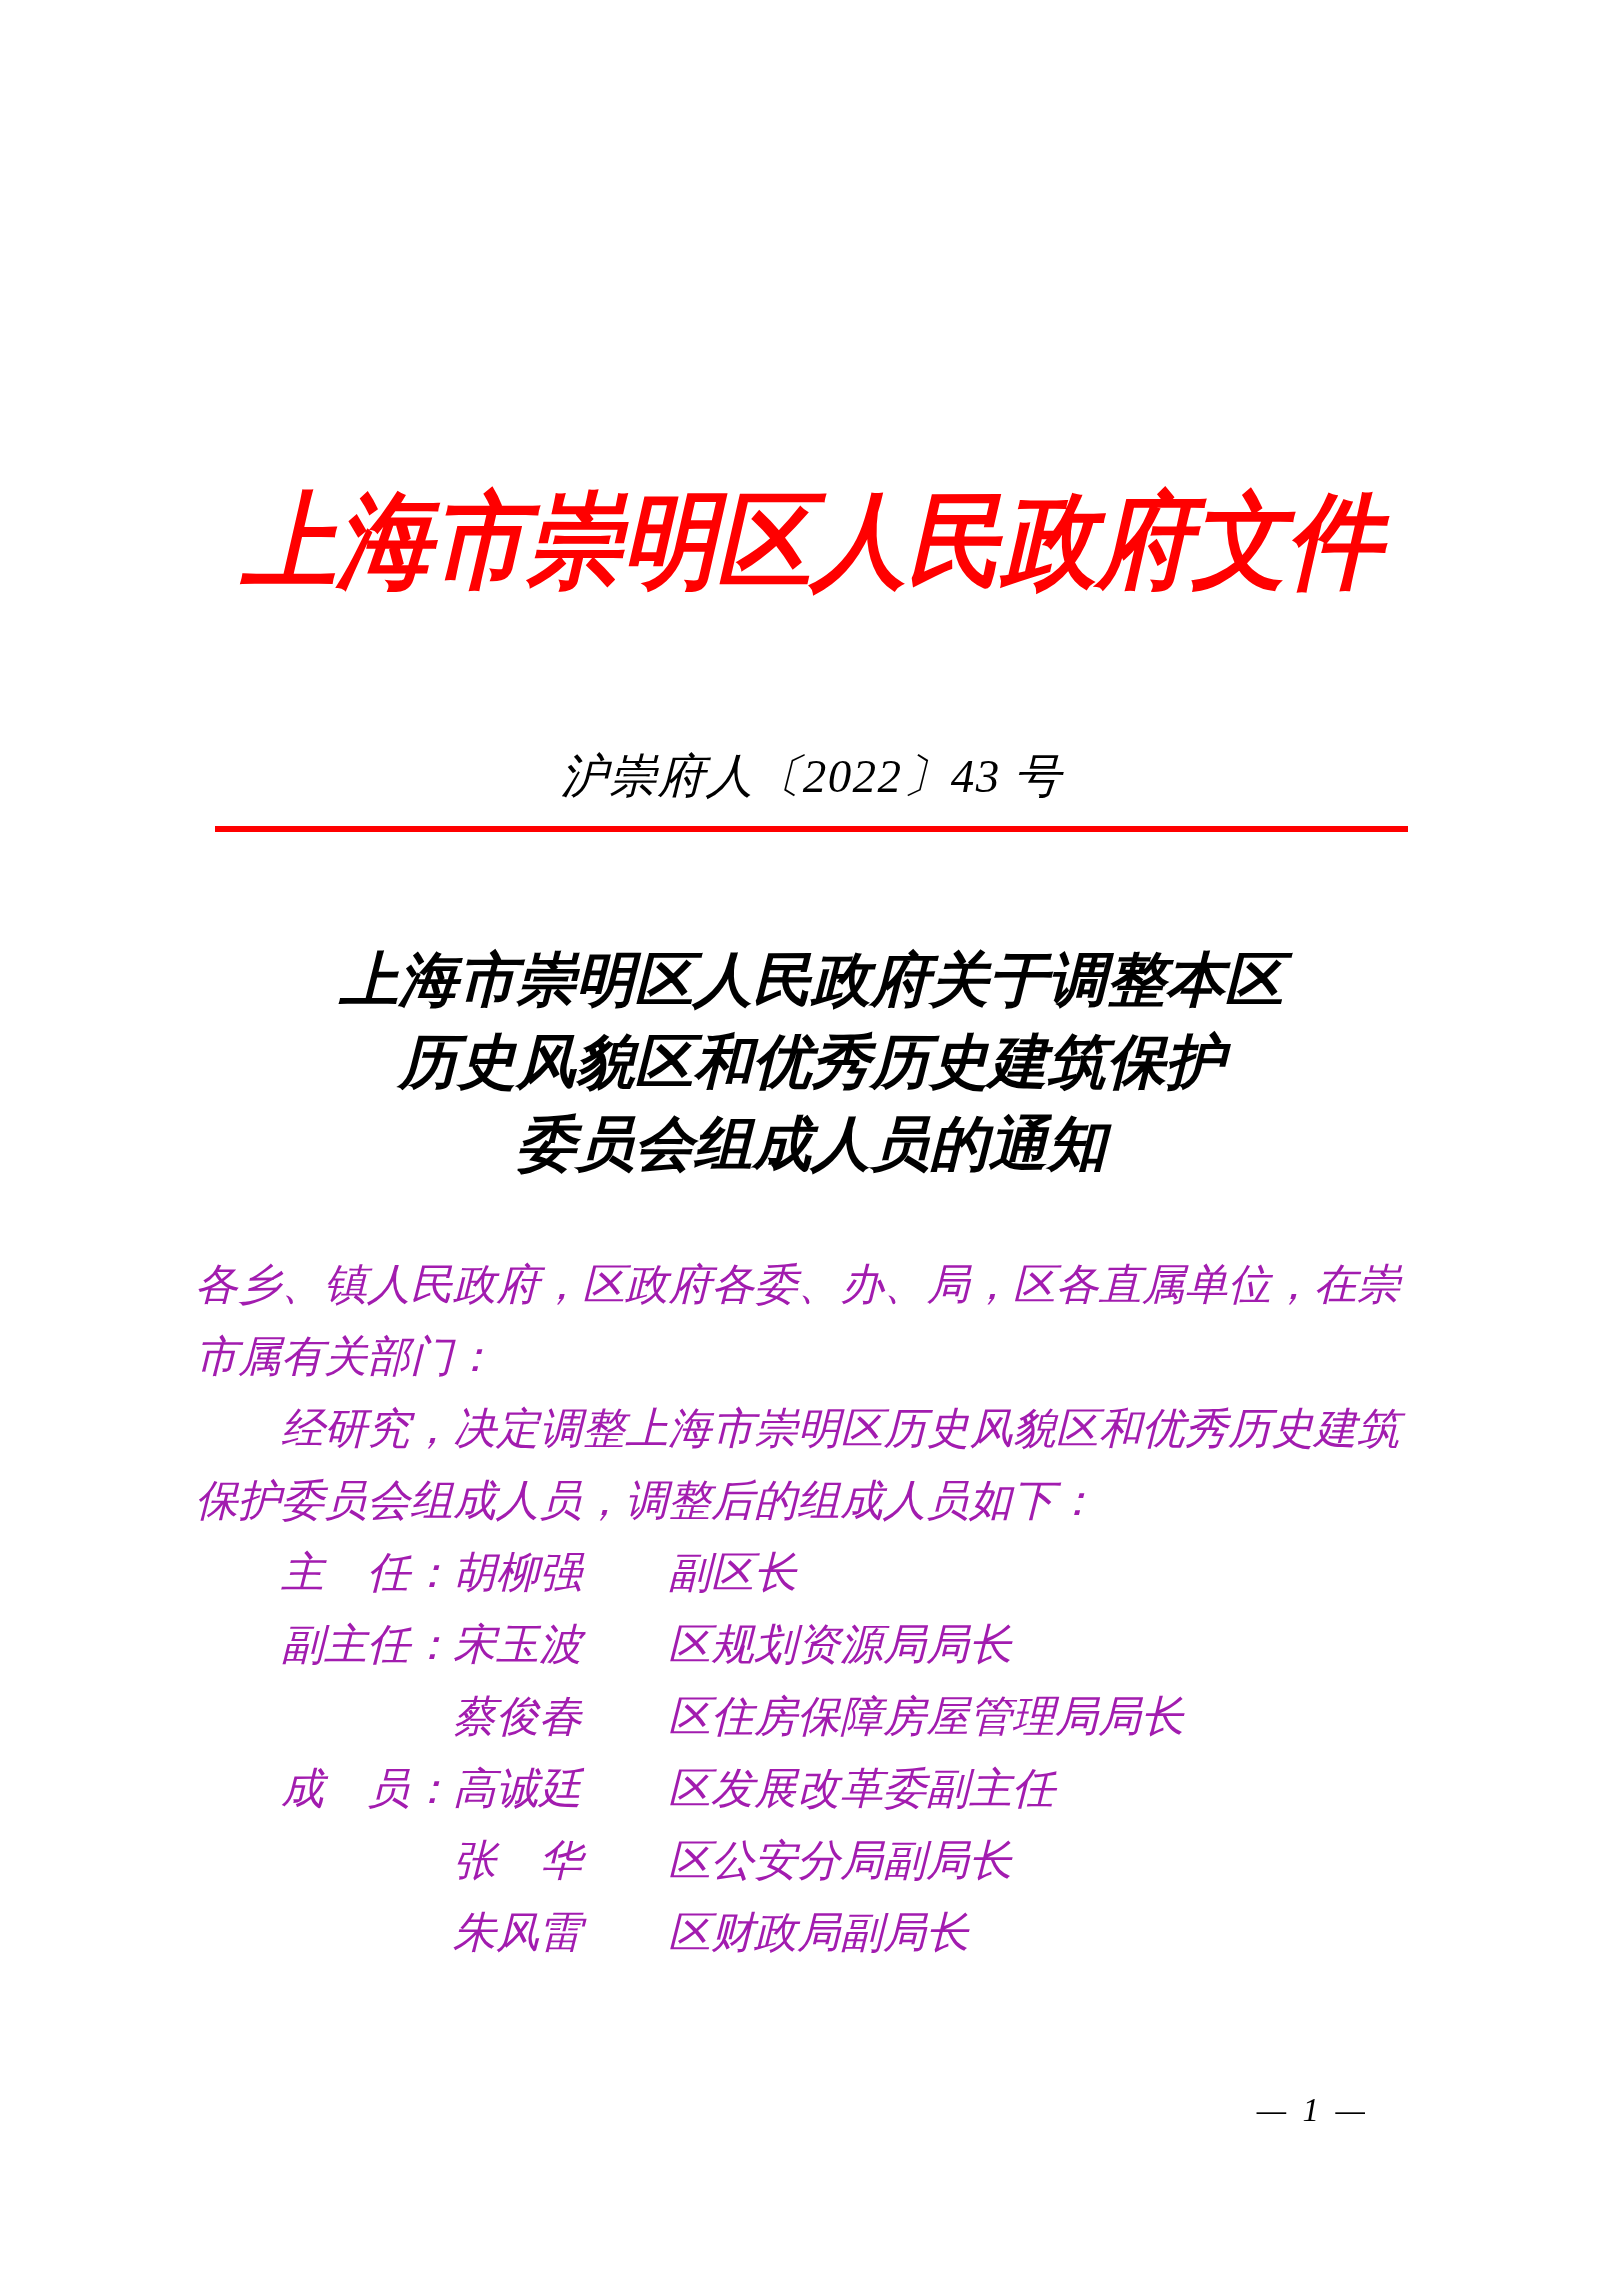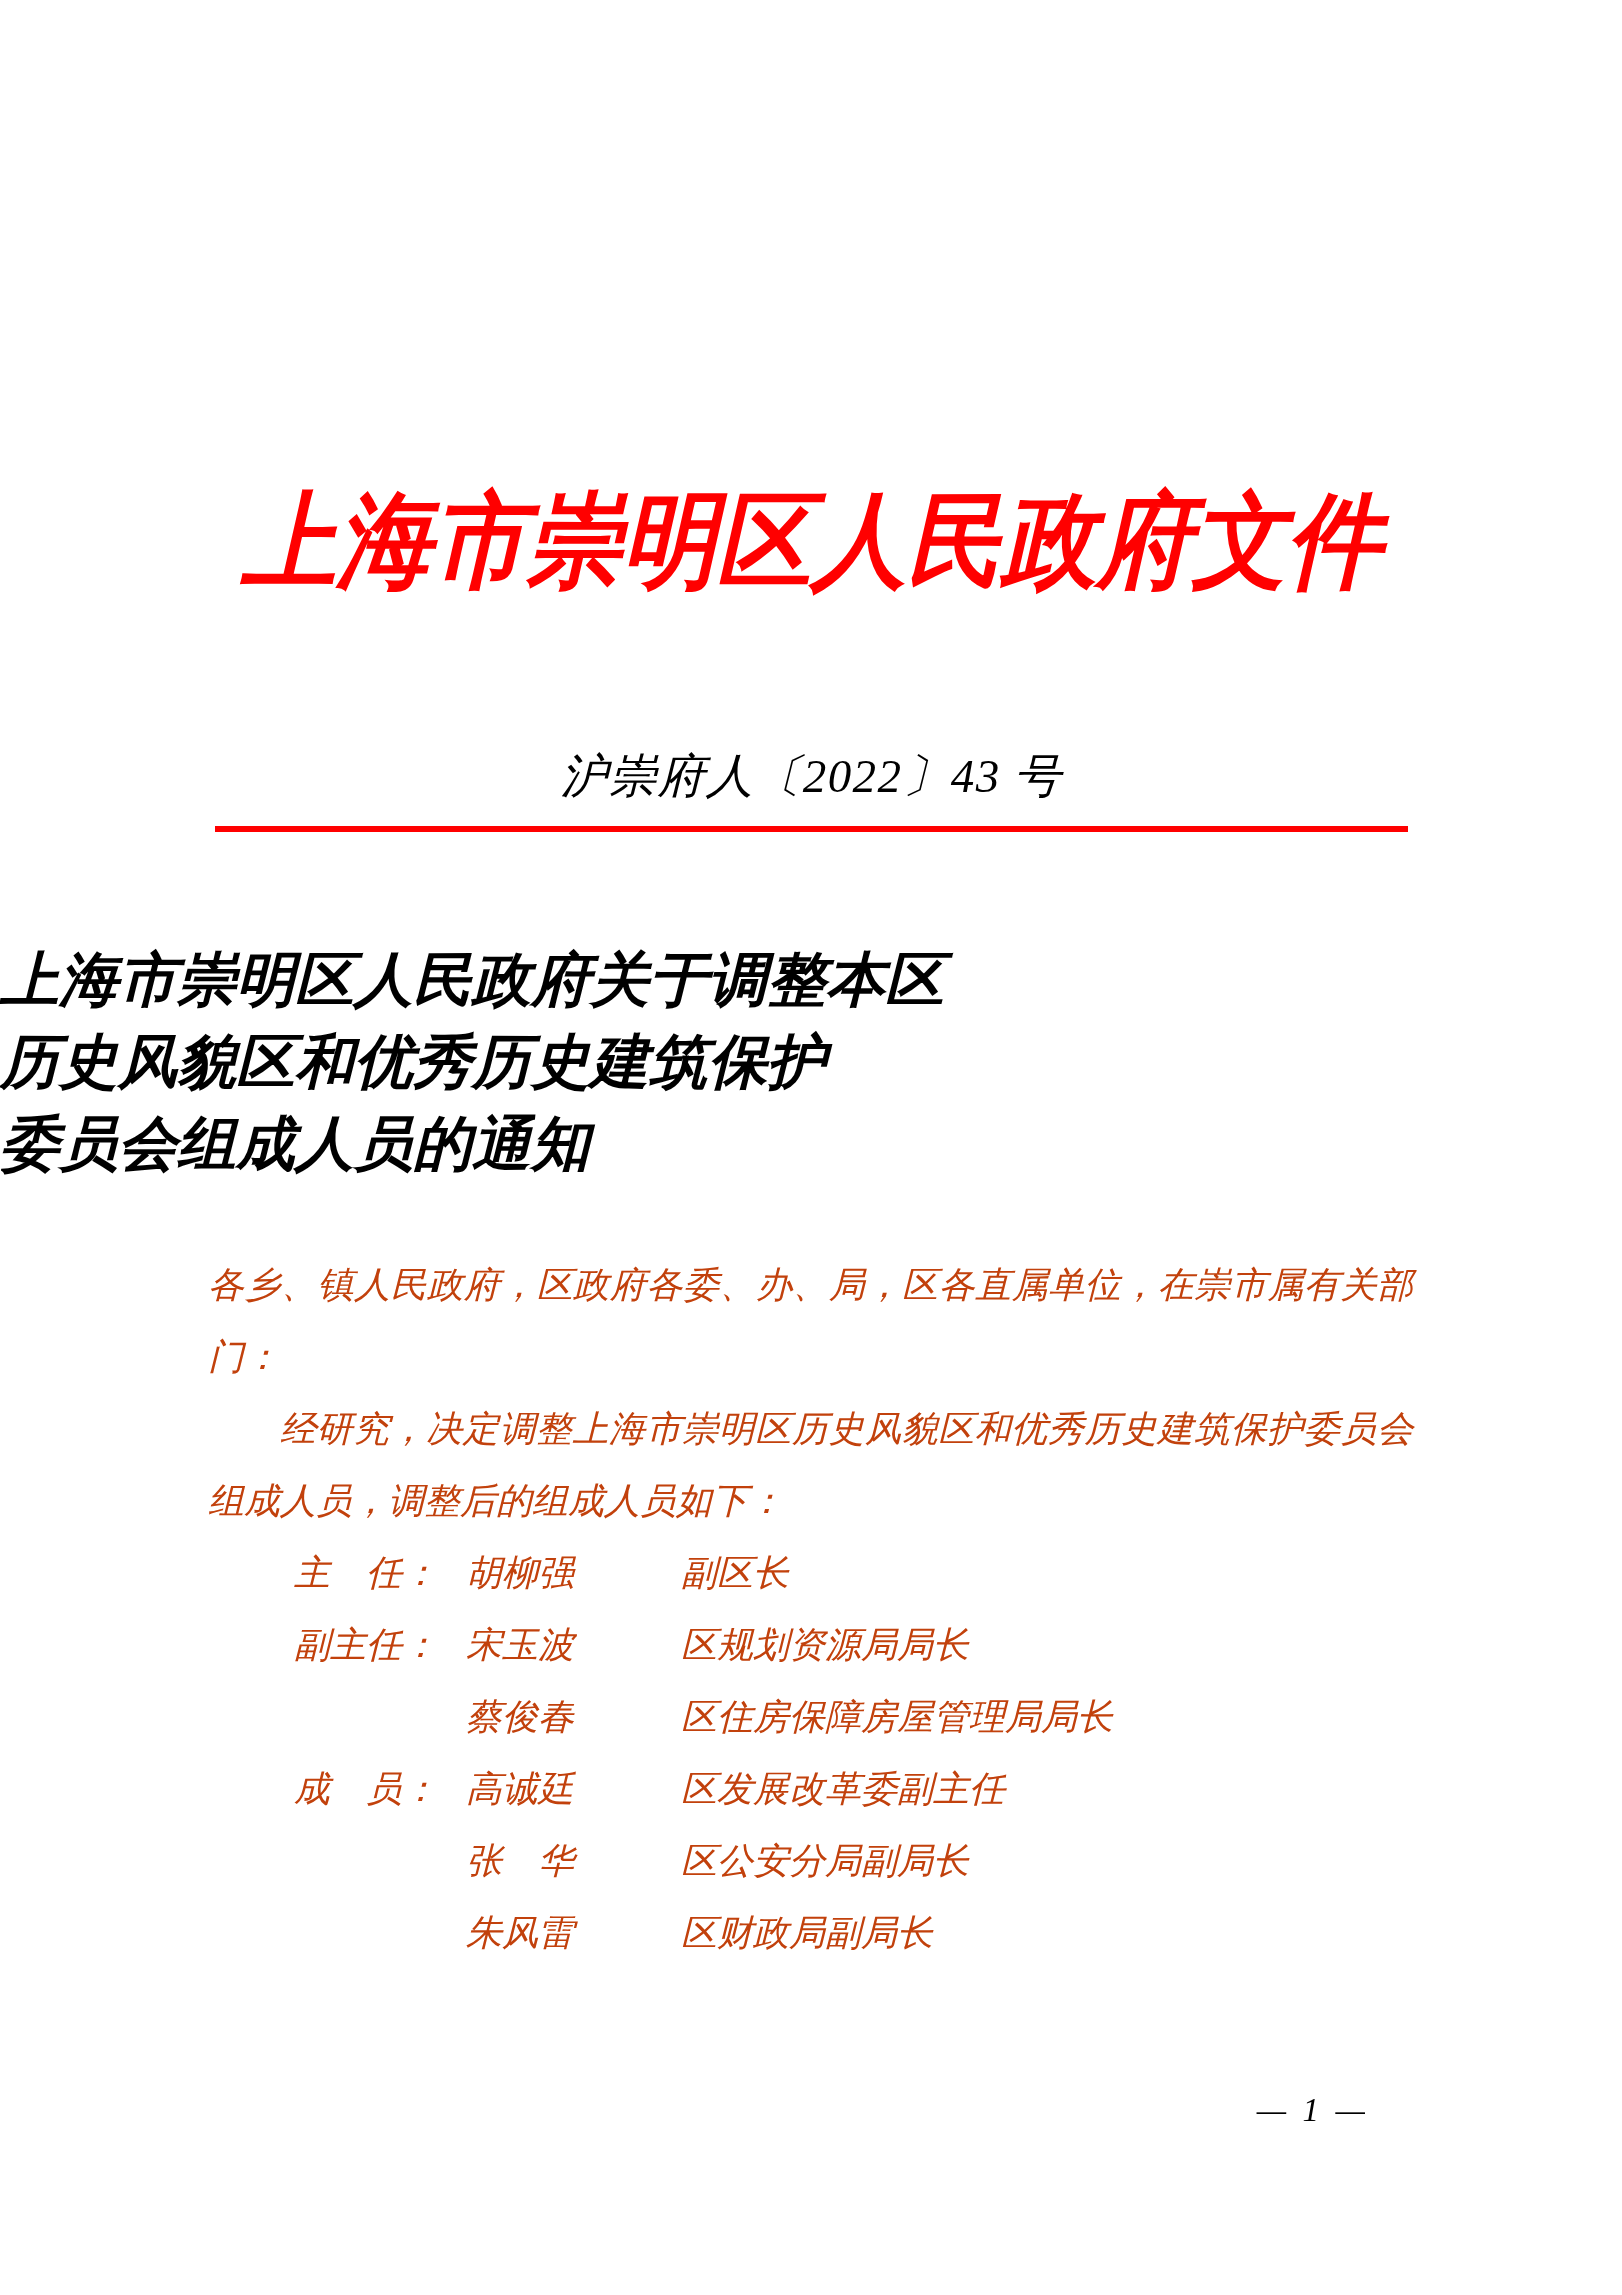--- a/index.html
+++ b/index.html
@@ -52,34 +52,35 @@
     width: 1193px;
     height: 6.1px;
     background: var(--accent-red, #ff0000);
   }
   
   .doc-title {
     position: absolute;
     top: 939px;
     left: 0;
     width: 100%;
+    text-align: center;
     font-size: 59px;
     line-height: 82px;
     font-weight: bold;
     color: #000000;
   }
   
   .body-block {
     position: absolute;
     top: 1249px;
-    left: 208px;
+    left: 195px;
     width: 1205px;
-    font-size: 36px;
+    font-size: 43px;
     line-height: 72px;
-    color: #c2410c;
+    color: #a21caf;
     text-align: justify;
   }
   .para {
     margin: 0;
     padding: 0;
   }
   .para.indent {
     text-indent: 2em;
   }
   

